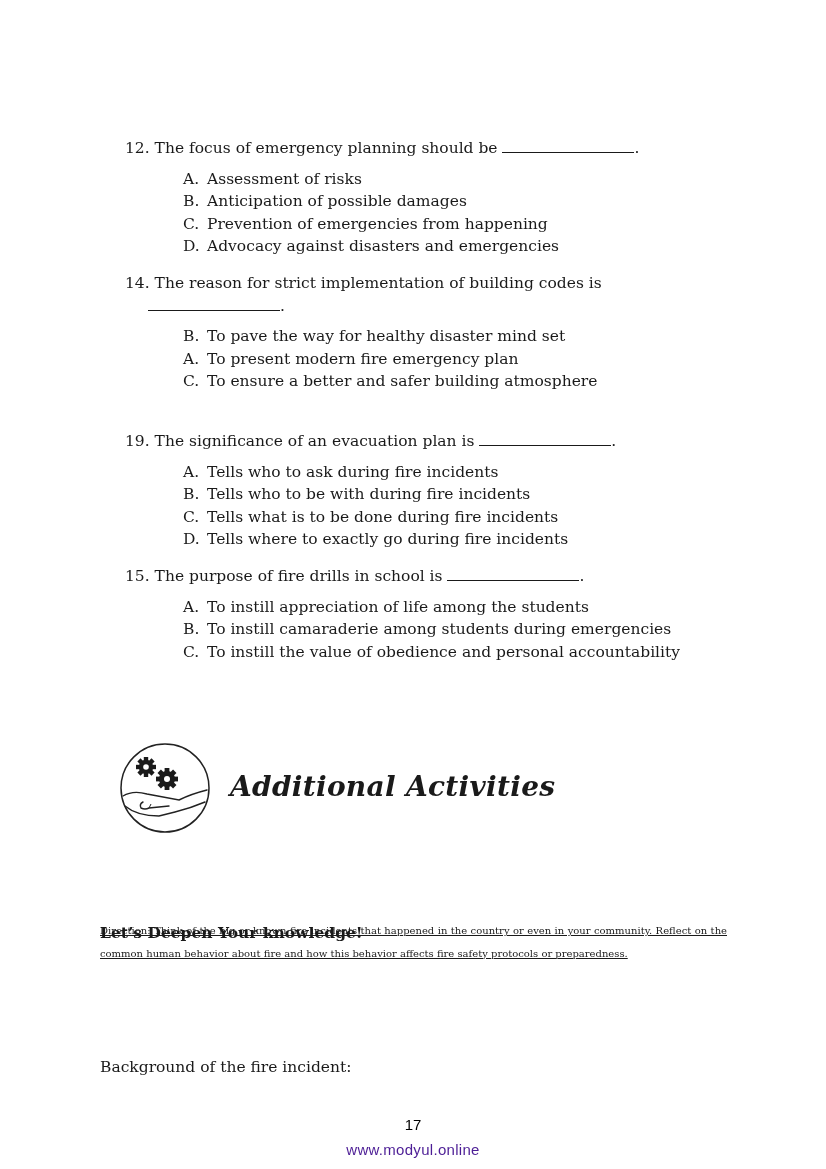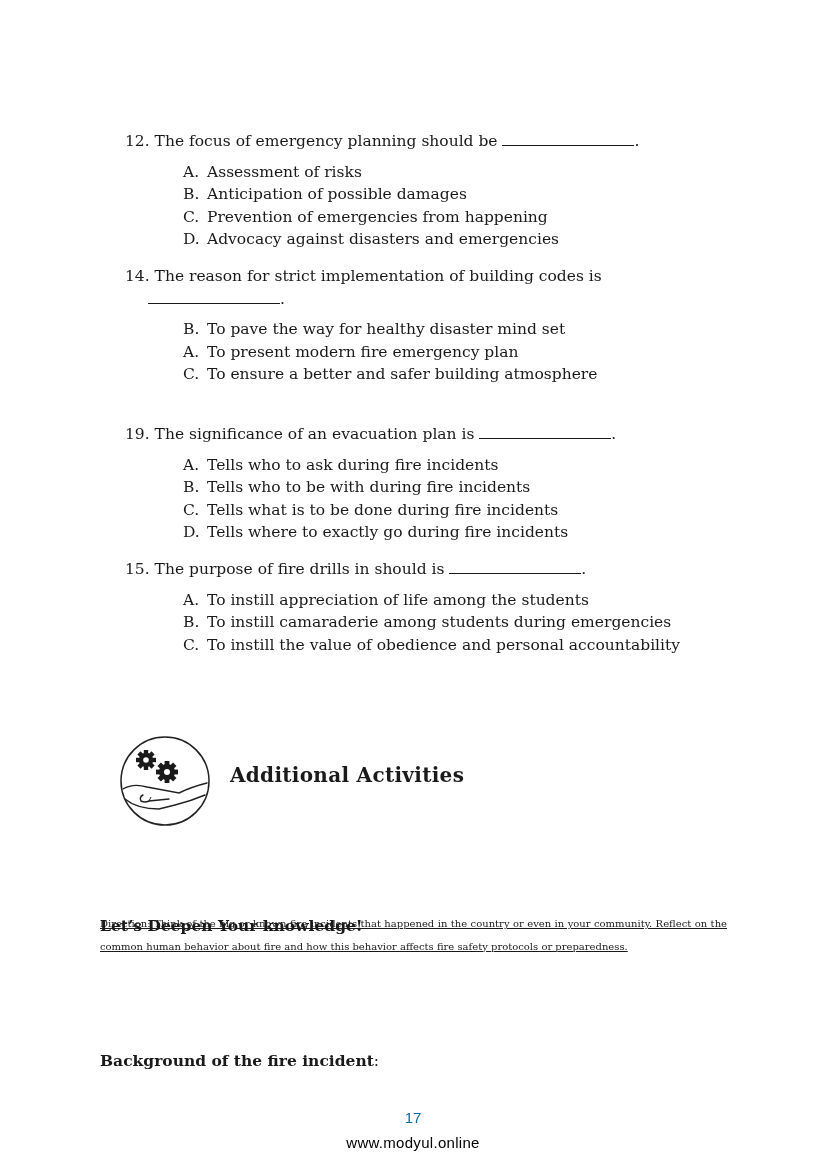--- a/index.html
+++ b/index.html
@@ -1,36 +1,36 @@
 <!DOCTYPE html>
 <html><head>
   <meta charset="utf-8">
   <style>
     html, body { margin: 0; padding: 0; background: #ffffff; }
     body { width: 826px; height: 1169px; position: relative; overflow: hidden;
            font-family: "DejaVu Serif", "Liberation Serif", serif; color: #1a1a1a; }
-    .page { position: absolute; left: 0; top: 9px; width: 826px; height: 958px; }
+    .page { position: absolute; left: 0; top: 16px; width: 826px; height: 958px; }
     .q { position: absolute; left: 125px; font-size: 15.5px; line-height: 22.5px; }
     .q .stem { white-space: nowrap; }
     .q .opts { margin: 8px; padding: 0; list-style: none; }
     .q .opts li { padding-left: 50px; white-space: nowrap; }
     .q .opts li .letter { display: inline-block; width: 24px; }
     .blank { display: inline-block; width: 132px; border-bottom: 1px solid #1a1a1a; height: 14px; vertical-align: baseline; }
     .blank-line { padding-left: 23px; }
     .section-icon { position: absolute; left: 119px; top: 726px; width: 92px; height: 92px; }
-    .section-title { position: absolute; left: 230px; top: 754px; font-size: 20px; font-weight: bold; 
+    .section-title { position: absolute; left: 230px; top: 754px; font-size: 28px; font-weight: bold; font-style: italic;
                      font-family: "DejaVu Serif", serif; letter-spacing: 0.3px; }
     .subhead { position: absolute; left: 100px; top: 860px; font-size: 15.5px; font-weight: bold; margin-top: 47px; }
     .direction { position: absolute; left: 100px; top: 904px; width: 627px; font-size: 10px; line-height: 22.5px; text-align: justify; text-decoration: underline; }
     .bg-label { position: absolute; left: 100px; top: 1042px; font-size: 15.5px; }
-    .bg-label b { font-weight: bold; }
+    .bg-label b { font-weight: normal; }
     .page-num { position: absolute; left: 0; width: 826px; top: 1100px; text-align: center;
-                font-family: "Liberation Sans", sans-serif; font-size: 15px; color: #0369a1; }
+                font-family: "Liberation Sans", sans-serif; font-size: 15px; color: #000000; }
     .watermark { position: absolute; left: 0; width: 826px; top: 1125px; text-align: center;
-                 font-family: "Liberation Sans", sans-serif; font-size: 15px; color: #000000; letter-spacing: 0.3px; }
+                 font-family: "Liberation Sans", sans-serif; font-size: 15px; color: #4c1d95; letter-spacing: 0.3px; }
   </style>
 </head>
 <body>
 
 <div class="page">
 
   <div class="q" style="top:121px;">
     <div class="stem">
       <span>12.</span>
       <span>The focus of emergency planning should be</span>
@@ -69,21 +69,21 @@
       <li><span class="letter">A.</span><span>Tells who to ask during fire incidents</span></li>
       <li><span class="letter">B.</span><span>Tells who to be with during fire incidents</span></li>
       <li><span class="letter">C.</span><span>Tells what is to be done during fire incidents</span></li>
       <li><span class="letter">D.</span><span>Tells where to exactly go during fire incidents</span></li>
     </ul>
   </div>
 
   <div class="q" style="top:549px;">
     <div class="stem">
       <span>15.</span>
-      <span>The purpose of fire drills in should is</span>
+      <span>The purpose of fire drills in school is</span>
       <span class="blank"></span><span>.</span>
     </div>
     <ul class="opts">
       <li><span class="letter">A.</span><span>To instill appreciation of life among the students</span></li>
       <li><span class="letter">B.</span><span>To instill camaraderie among students during emergencies</span></li>
       <li><span class="letter">C.</span><span>To instill the value of obedience and personal accountability</span></li>
     </ul>
   </div>
 
   <div class="section-icon">

